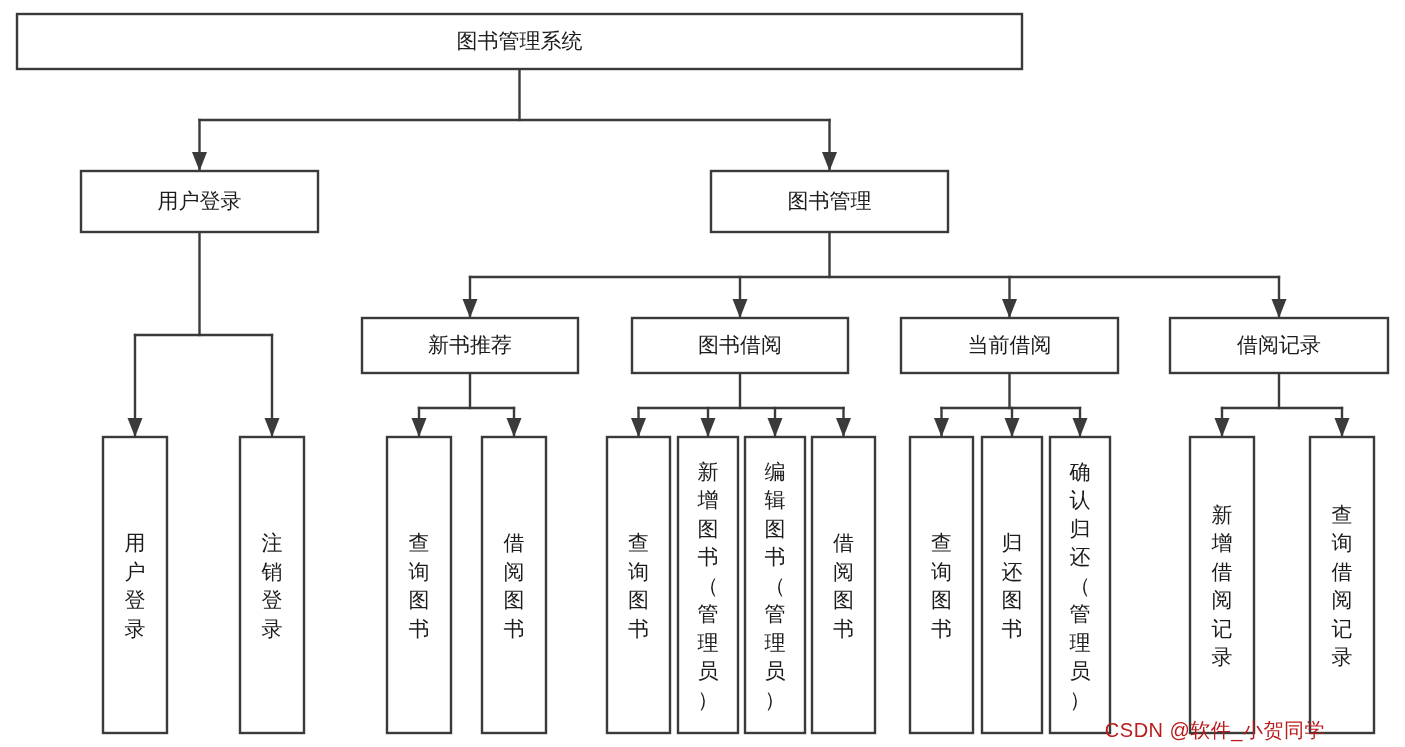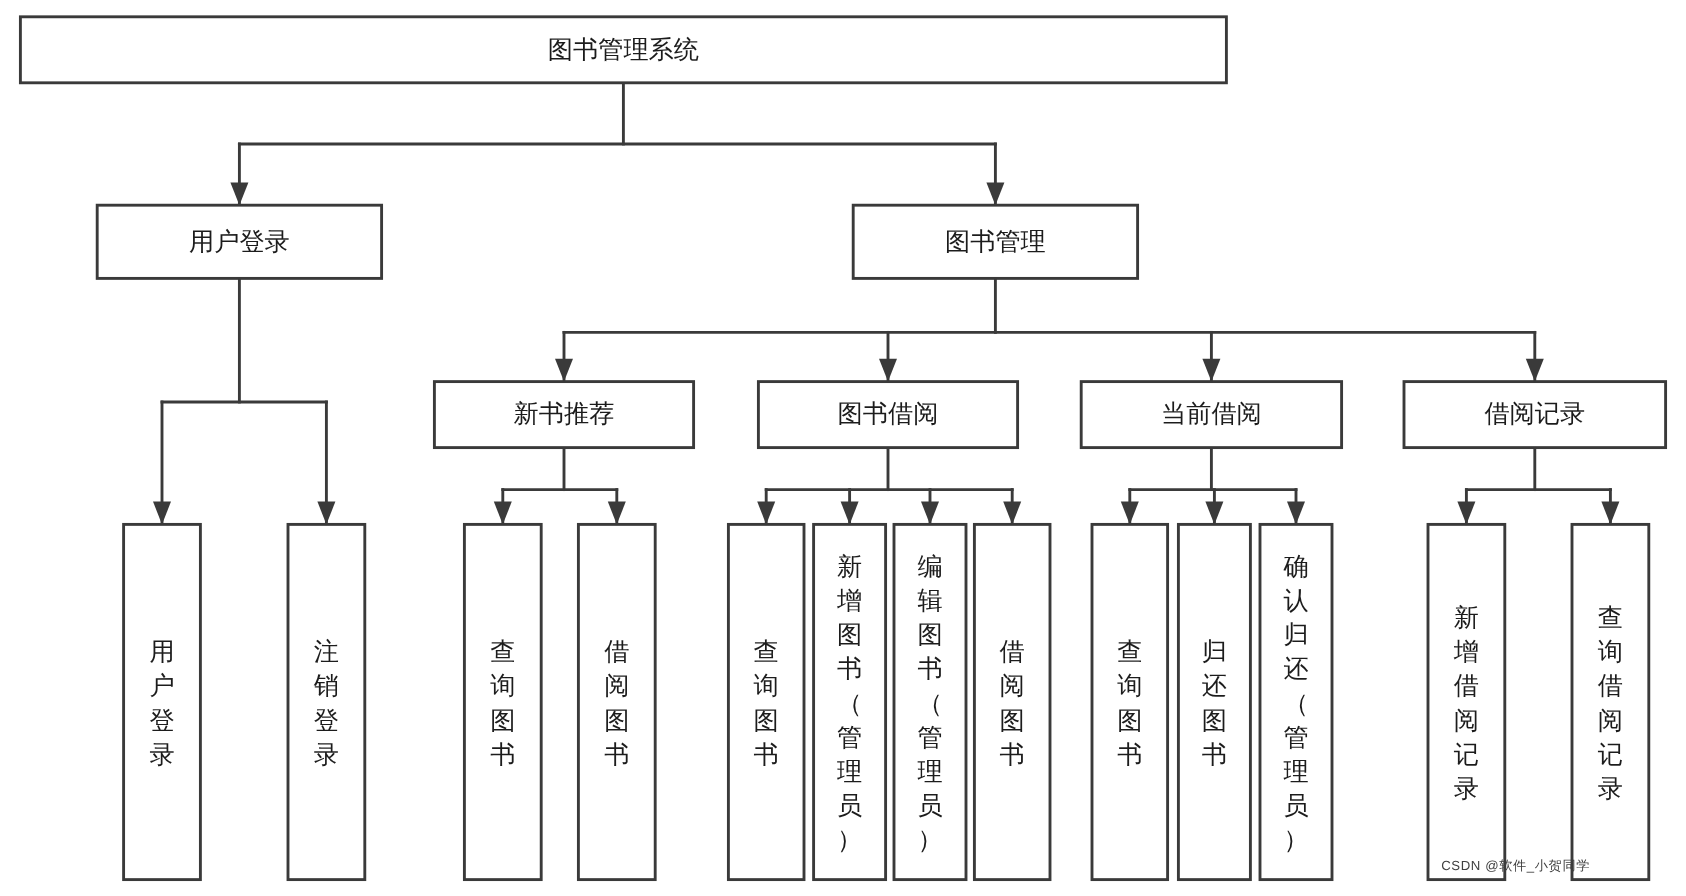--- a/index.html
+++ b/index.html
@@ -51,24 +51,24 @@
   }
   .node-label-v {
     font-family: "Liberation Sans", "DejaVu Sans", sans-serif;
     font-size: 21px;
     fill: #1c1c1c;
     text-anchor: middle;
   }
   .watermark-text {
     position: absolute;
     right: 10px;
-    bottom: 18px;
-    font-family: "Liberation Sans", "DejaVu Sans", sans-serif;
-    font-size: 11px;
-    color: #404040;
+    bottom: 3px;
+    font-family: "Liberation Sans", "DejaVu Sans", sans-serif;
+    font-size: 20px;
+    color: #b91c1c;
     white-space: nowrap;
     letter-spacing: 0.5px;
   }
 </style>
 </head>
 <body>
 
 <div id="diagram-root">
   <svg class="tree-canvas" id="tree-canvas" viewBox="0 0 1405 747" xmlns="http://www.w3.org/2000/svg">
     <g id="connector-layer">

